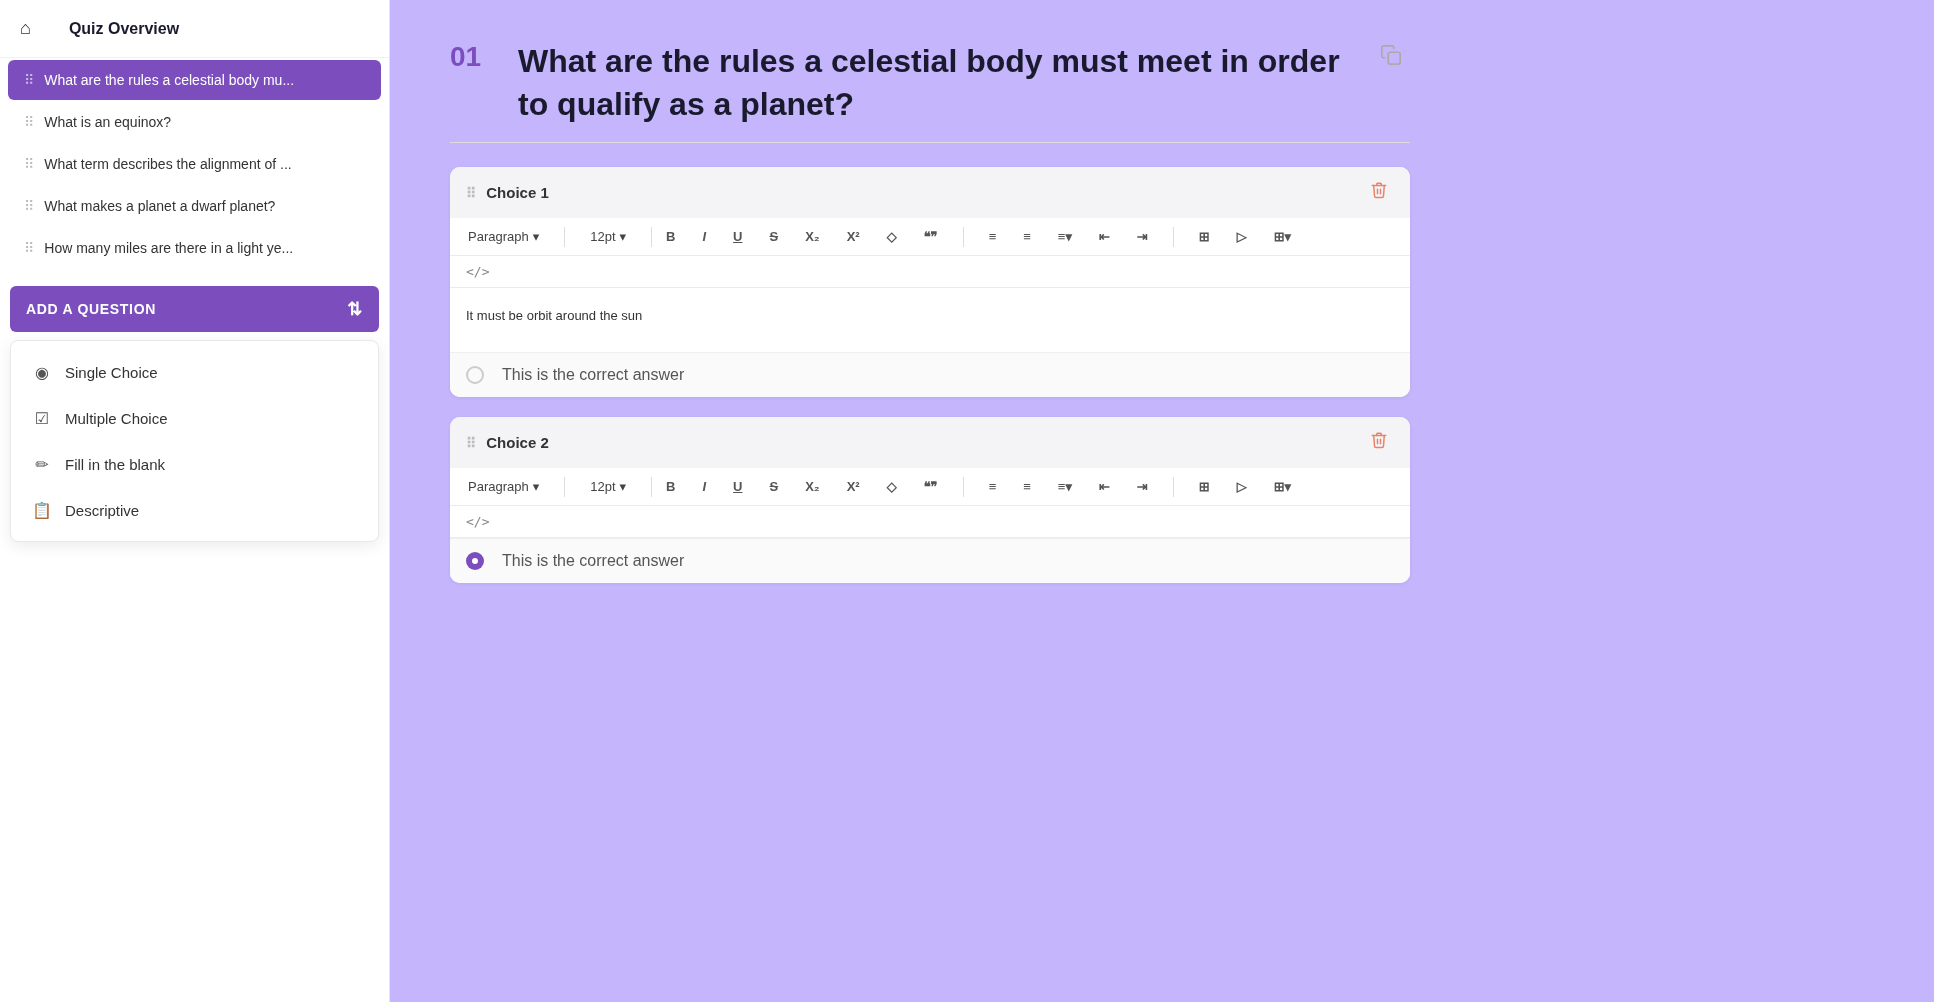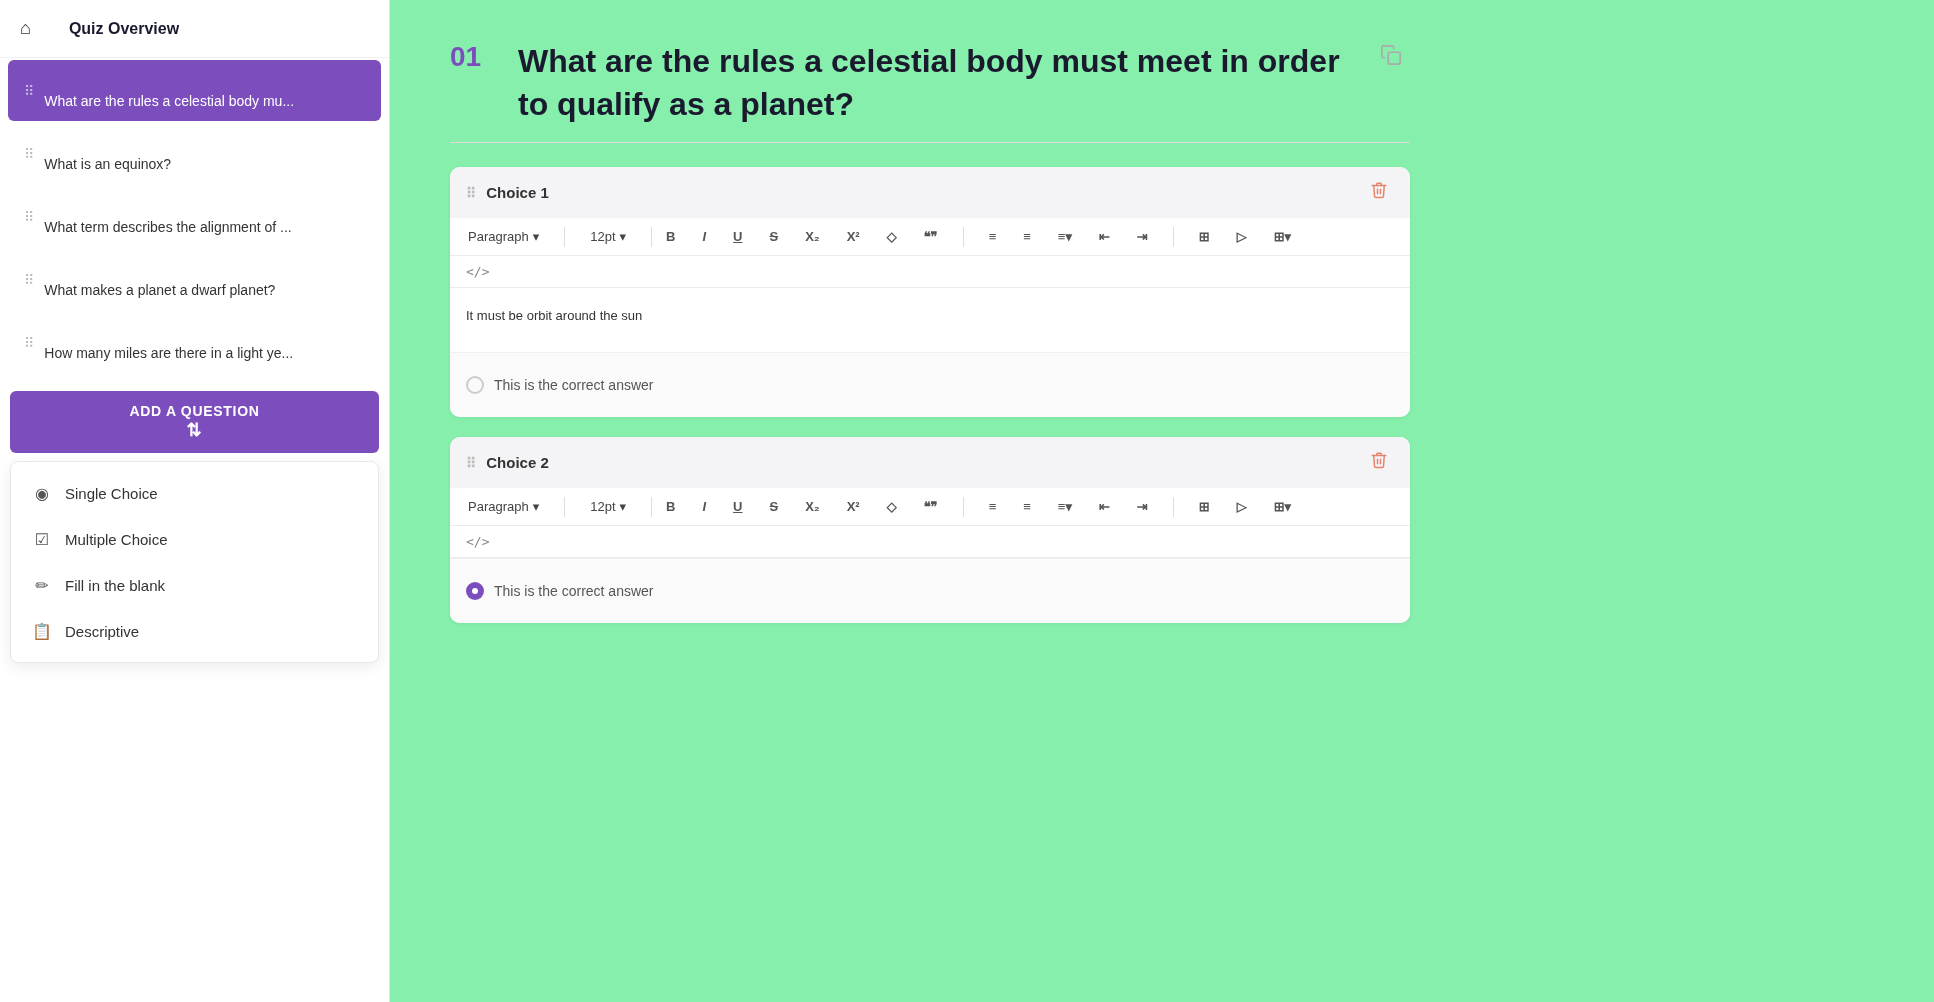--- a/index.html
+++ b/index.html
@@ -66,41 +66,39 @@
       cursor: grab;
     }
     .question-item.active .drag-handle {
       color: rgba(255,255,255,0.6);
     }
     .question-item-text {
       flex: 1;
       white-space: nowrap;
       overflow: hidden;
       text-overflow: ellipsis;
-      margin-top: 21px;
     }
 
     
     .add-question-btn {
       margin: 16px 10px 8px;
       background: #7c4dbd;
       color: #fff;
       border: none;
       border-radius: 6px;
       padding: 12px 16px;
       font-size: 14px;
       font-weight: 600;
       letter-spacing: 0.05em;
       text-transform: uppercase;
       cursor: pointer;
       display: flex;
       align-items: center;
       justify-content: space-between;
       width: calc(100% - 20px);
-      flex-direction: column;
     }
     .add-question-btn .chevron-icon {
       font-size: 18px;
     }
 
     
     .dropdown-menu {
       background: #fff;
       border: 1px solid #e8e8e8;
       border-radius: 8px;
@@ -125,21 +123,21 @@
       justify-content: center;
       font-size: 16px;
       color: #555;
     }
 
     
     .main-content {
       flex: 1;
       overflow-y: auto;
       padding: 40px 60px;
-      background: #86efac;
+      background: #c4b5fd;
     }
 
     .question-section {
       max-width: 960px;
     }
 
     .question-header {
       display: flex;
       align-items: flex-start;
       gap: 20px;
@@ -265,25 +263,25 @@
       padding: 20px 16px;
       font-size: 13px;
       color: #333;
       min-height: 64px;
     }
 
     
     .correct-answer-row {
       display: flex;
       align-items: center;
-      gap: 10px;
-      padding: 23px 16px;
+      gap: 18px;
+      padding: 13px 16px;
       background: #fafafa;
       border-top: 1px solid #f0f0f0;
-      font-size: 14px;
+      font-size: 16px;
       color: #555;
     }
     .radio-empty {
       width: 18px;
       height: 18px;
       border-radius: 50%;
       border: 2px solid #ccc;
       display: inline-block;
     }
     .radio-filled {

